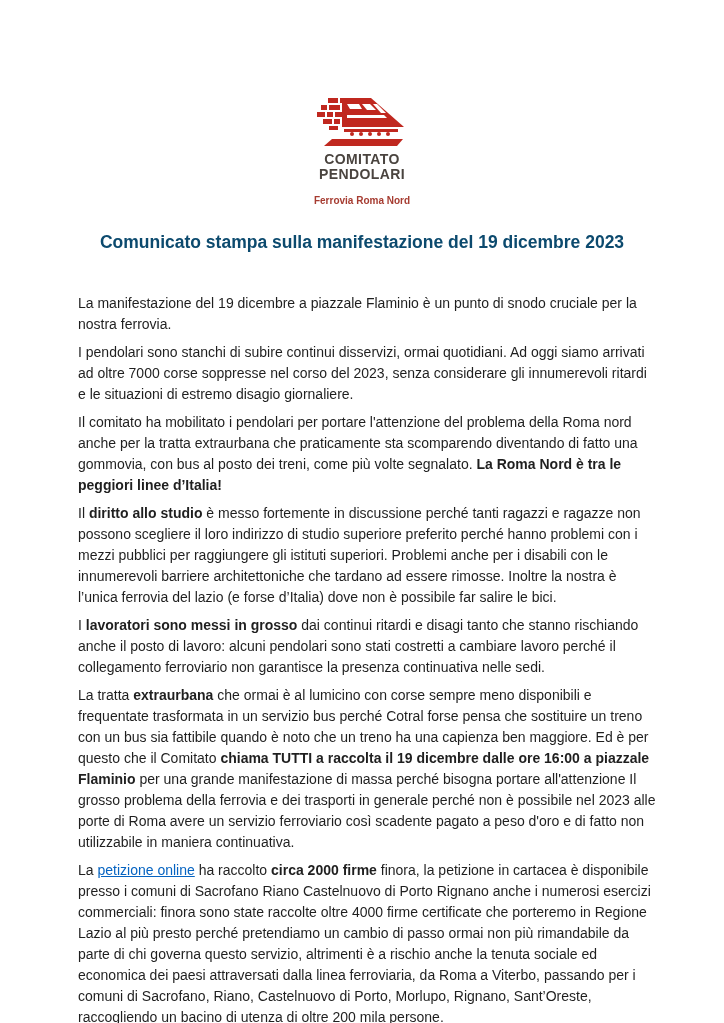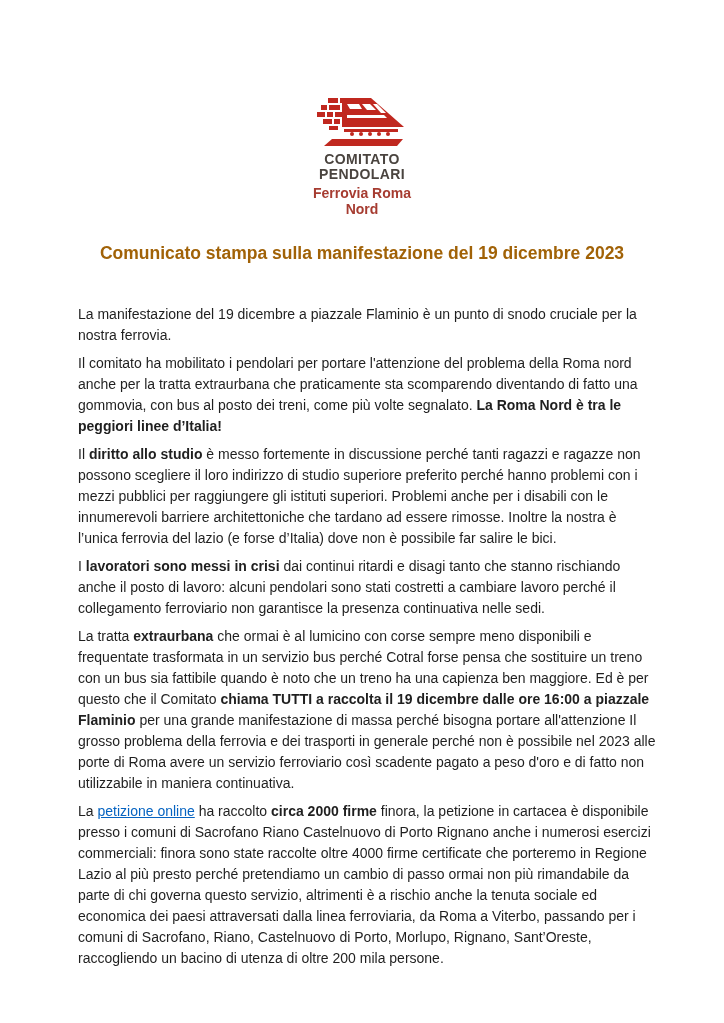--- a/index.html
+++ b/index.html
@@ -32,31 +32,31 @@
   }
   .logo-name {
     font-weight: bold;
     font-size: 14px;
     line-height: 1.1;
     letter-spacing: 0.4px;
     color: var(--logo-text, #4a443f);
   }
   .logo-sub {
     font-weight: bold;
-    font-size: 14px;
-    margin-top: 2px;
+    font-size: 10px;
+    margin-top: 12px;
     color: var(--logo-sub, #a63c31);
   }
   
   .doc-title {
     margin: 26px 0 0 0;
     text-align: center;
     font-size: 17.5px;
     font-weight: bold;
-    color: #a16207;
+    color: #0c4a6e;
   }
   
   .doc-body {
     width: 592px;
     margin: 40px auto 0 auto;
     font-size: 14px;
     line-height: 21px;
     text-align: left;
   }
   .doc-body p.para {
@@ -113,20 +113,21 @@
     </svg>
     <div class="logo-name">COMITATO</div>
     <div class="logo-name">PENDOLARI</div>
     <div class="logo-sub">Ferrovia Roma Nord</div>
   </div>
 
   <h1 class="doc-title">Comunicato stampa sulla manifestazione del 19 dicembre 2023</h1>
 
   <div class="doc-body" id="doc-body">
       <p class="para"><span>La manifestazione del 19 dicembre a piazzale Flaminio è un punto di snodo cruciale per la nostra ferrovia.</span></p>
+      <p class="para"><span>I pendolari sono stanchi di subire continui disservizi, ormai quotidiani. Ad oggi siamo arrivati ad oltre 7000 corse soppresse nel corso del 2023, senza considerare gli innumerevoli ritardi e le situazioni di estremo disagio giornaliere.</span></p>
       <p class="para"><span>Il comitato ha mobilitato i pendolari per portare l'attenzione del problema della Roma nord  anche per la tratta extraurbana che praticamente sta scomparendo diventando di fatto una gommovia, con bus al posto dei treni, come più volte segnalato. </span><span class="b">La Roma Nord è tra le peggiori linee d’Italia!</span></p>
       <p class="para"><span>Il </span><span class="b">diritto allo studio</span><span> è messo fortemente in discussione perché tanti ragazzi e ragazze non possono scegliere il loro indirizzo di studio superiore preferito perché hanno problemi con i mezzi pubblici per raggiungere gli istituti superiori. Problemi anche per i disabili con le innumerevoli barriere architettoniche che tardano ad essere rimosse. Inoltre la nostra è l’unica ferrovia del lazio (e forse d’Italia) dove non è possibile far salire le bici.</span></p>
-      <p class="para"><span>I </span><span class="b">lavoratori sono messi in crisi</span><span> dai continui ritardi e disagi tanto che stanno rischiando anche il posto di lavoro: alcuni pendolari sono stati costretti a cambiare lavoro perché il collegamento ferroviario non garantisce la presenza continuativa nelle sedi.</span></p>
+      <p class="para"><span>I </span><span class="b">lavoratori sono messi in grosso</span><span> dai continui ritardi e disagi tanto che stanno rischiando anche il posto di lavoro: alcuni pendolari sono stati costretti a cambiare lavoro perché il collegamento ferroviario non garantisce la presenza continuativa nelle sedi.</span></p>
       <p class="para"><span>La tratta </span><span class="b">extraurbana</span><span> che ormai è al lumicino con corse sempre meno disponibili e frequentate trasformata in un servizio bus perché Cotral forse pensa che sostituire un treno con un bus sia fattibile quando è noto che un treno ha una capienza ben maggiore. Ed è per questo che il Comitato </span><span class="b">chiama TUTTI a raccolta il 19 dicembre dalle ore 16:00 a piazzale Flaminio</span><span> per una grande manifestazione di massa perché bisogna portare all'attenzione Il grosso problema della ferrovia e dei trasporti in generale perché non è possibile nel 2023 alle porte di Roma avere un servizio ferroviario così scadente pagato a peso d'oro e di fatto non utilizzabile in maniera continuativa.</span></p>
       <p class="para"><span>La </span><a href="#" class="link">petizione online</a><span> ha raccolto </span><span class="b">circa 2000 firme</span><span> finora, la petizione in cartacea è disponibile presso i comuni di Sacrofano Riano Castelnuovo di Porto Rignano anche i numerosi esercizi commerciali: finora sono state  raccolte oltre 4000 firme certificate che porteremo in Regione Lazio al più presto perché pretendiamo un cambio di passo ormai non più rimandabile da parte di chi governa questo servizio, altrimenti è a rischio anche la tenuta sociale ed economica dei paesi attraversati dalla linea ferroviaria, da Roma a Viterbo, passando per i comuni di Sacrofano, Riano, Castelnuovo di Porto, Morlupo, Rignano, Sant’Oreste, raccogliendo un bacino di utenza di oltre 200 mila persone.</span></p>
     </div>
 
 </div>
 
 </body></html>

